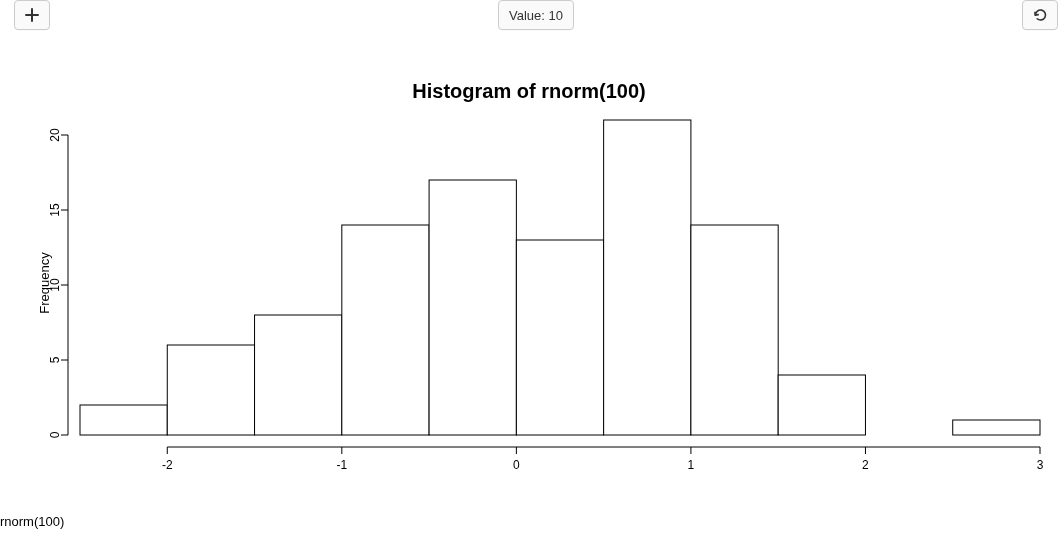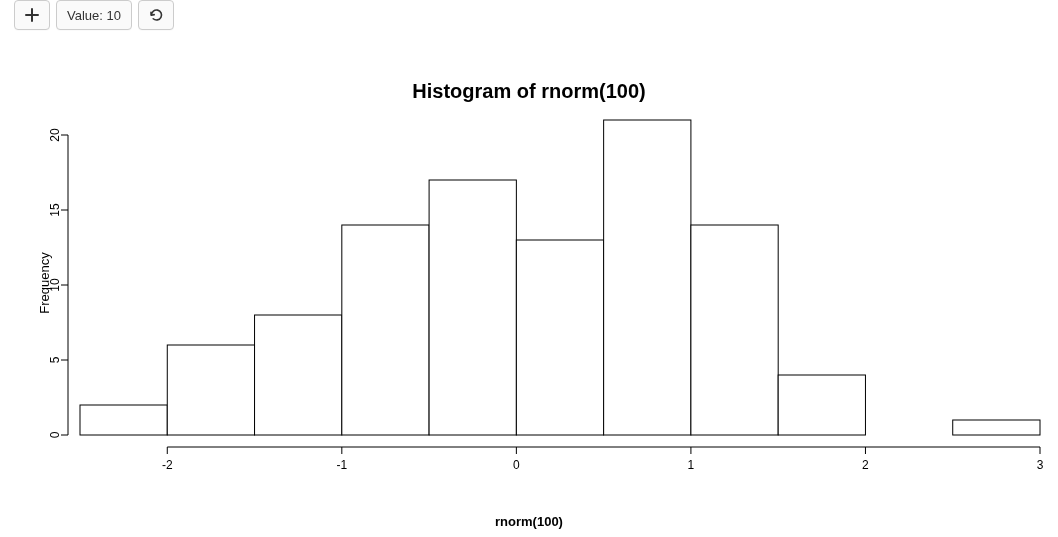--- a/index.html
+++ b/index.html
@@ -8,20 +8,21 @@
     background: #fff;
     font-family: "Helvetica Neue", Helvetica, Arial, sans-serif;
     color: #000;
     width: 1058px;
   }
   .toolbar {
     display: flex;
     gap: 6px;
     padding: 0 0 0 14px;
     align-items: stretch;
+    justify-content: space-between;
   }
   .tb-btn {
     border: 1px solid #ccc;
     border-radius: 4px;
     background: #fafafa;
     height: 30px;
     min-width: 36px;
     padding: 0 10px;
     display: flex;
     align-items: center;
@@ -53,23 +54,21 @@
     left: 14px;
     top: 50%;
     transform: translateY(-50%) rotate(-90deg);
     transform-origin: center;
     font-size: 13px;
   }
   .xlab {
     position: absolute;
     left: 0; right: 0;
     bottom: 6px;
-    text-align: center;
     font-size: 13px;
-    font-weight: bold;
   }
   svg.plot {
     position: absolute;
     left: 0; top: 0;
   }
   .bar { fill: #fff; stroke: #000; stroke-width: 1; }
   .axis { stroke: #000; stroke-width: 1; fill: none; }
   .tick-label { font-size: 12px; font-family: inherit; }
 </style>
 </head>

